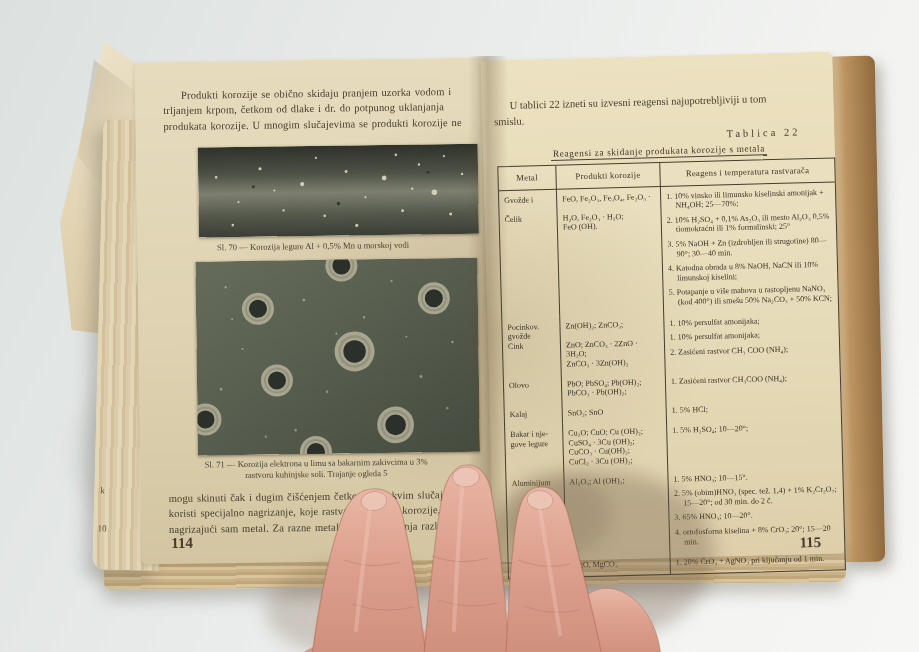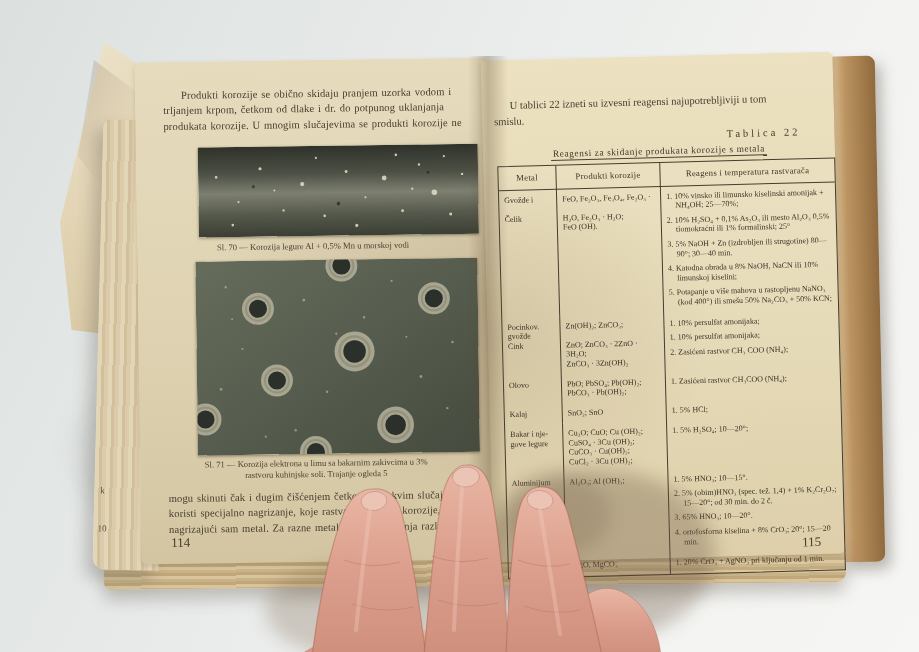--- a/index.html
+++ b/index.html
@@ -41,21 +41,21 @@
   .gutter{left:468px;top:56px;width:40px;height:506px;
     background:linear-gradient(90deg,rgba(90,70,45,0) 0%,rgba(90,70,45,.30) 50%,rgba(90,70,45,0) 100%);}
   
   .para{font-size:10.6px;line-height:15.4px;letter-spacing:.1px;word-spacing:1px;color:#463d2e;}
   .para-top{left:28px;top:26px;width:308px;text-indent:18px;}
   .photo{box-shadow:0 1px 3px rgba(60,50,35,.5);}
   .caption{font-size:8.6px;line-height:11px;color:#4a4132;text-align:center;width:100%;}
   .cap1{top:181px;}
   .cap2{top:398px;}
   .para-bottom{left:28px;top:429px;width:310px;}
-  .pagenum{font-size:13px;color:#463d2e;}
+  .pagenum{font-size:15px;color:#463d2e;font-weight:bold;}
   .pn-114{left:30px;top:473px;}
   .pn-115{right:24px;top:482px;}
   .edge-frag{font-size:9px;color:#5a4d38;}
   
   .intro{left:12px;top:38px;width:334px;font-size:10.6px;line-height:16px;text-indent:16px;color:#463d2e;}
   .tbl-label{right:34px;top:74px;font-size:10.5px;letter-spacing:3px;color:#42392b;}
   .tbl-title{left:0;top:90px;width:100%;text-align:center;font-size:9.3px;letter-spacing:.6px;color:#3c3427;}
   .tbl-title span{border-bottom:1px solid #4a4234;padding:0 2px 1px;}
   .tbl{left:14px;top:106px;width:336px;border:1.6px solid #453d2e;background:rgba(255,250,235,.06);}
   .trow{display:grid;grid-template-columns:58px 104px 1fr;}

